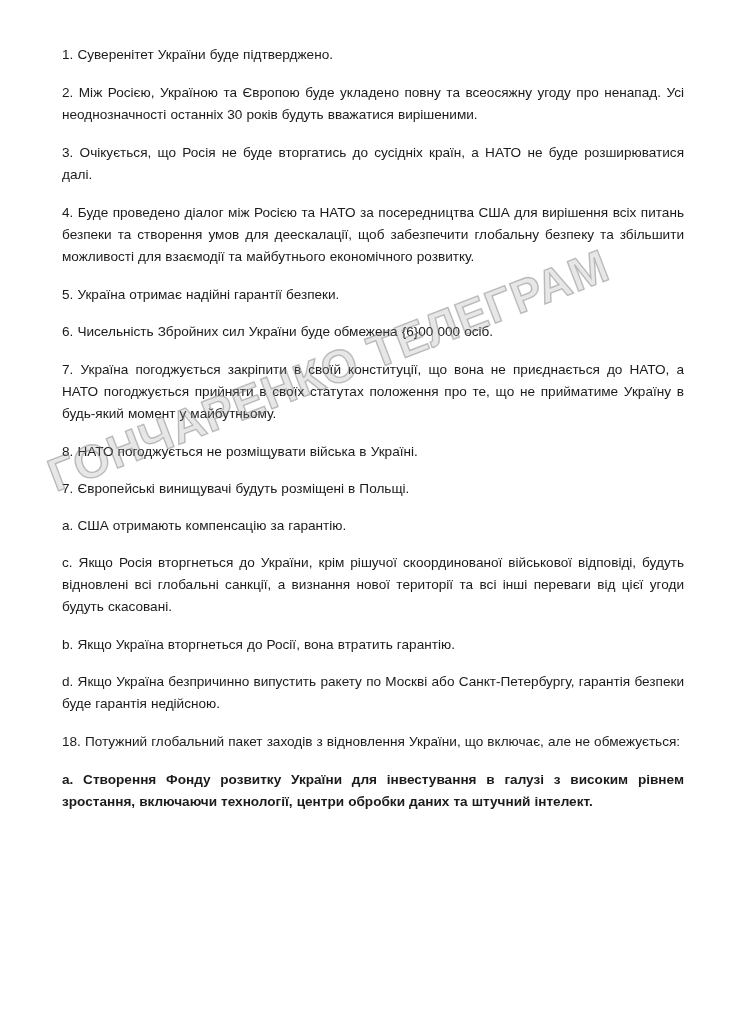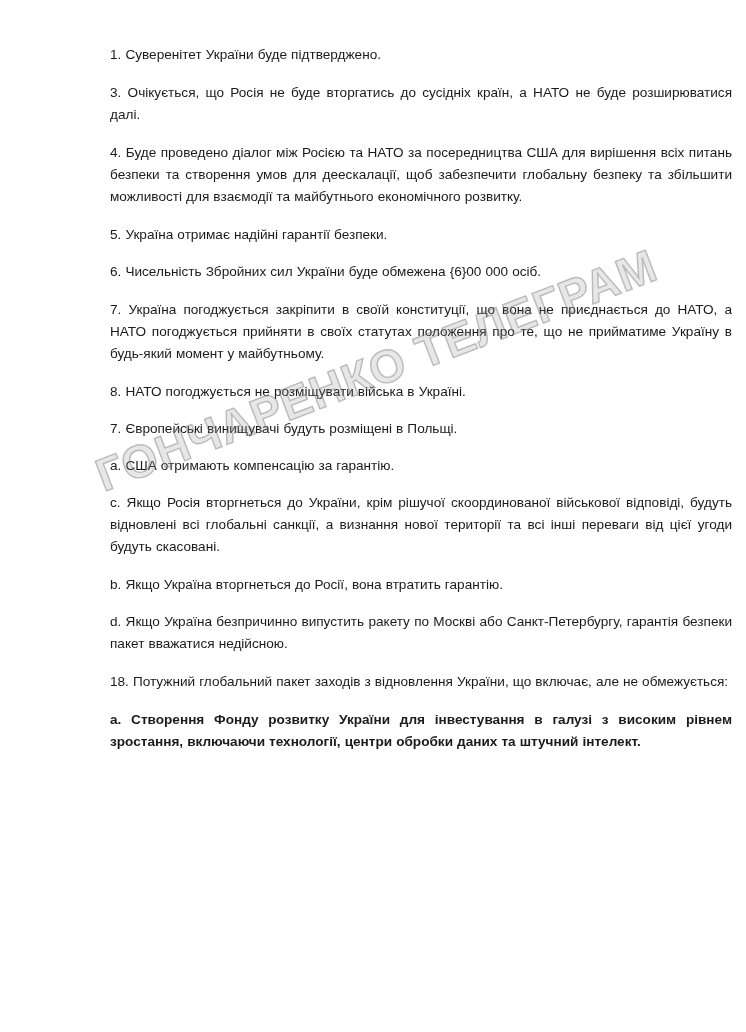--- a/index.html
+++ b/index.html
@@ -11,21 +11,20 @@
     width: 746px;
     height: 1032px;
     position: relative;
     overflow: hidden;
     font-family: "Liberation Sans", sans-serif;
   }
   .page {
     position: absolute;
     inset: 0;
     background: #ffffff;
-    margin-left: 48px;
   }
   .doc-body {
     position: absolute;
     left: 62px;
     top: 44px;
     width: 622px;
   }
   .para {
     margin: 0 0 16px 0;
     font-size: 13.6px;
@@ -69,31 +68,32 @@
     opacity: 0.85;
   }
 </style>
 </head>
 <body>
 
 <div class="page">
 
   <div class="doc-body">
     <p class="para">1. Суверенітет України буде підтверджено.</p>
+    <p class="para">2. Між Росією, Україною та Європою буде укладено повну та всеосяжну угоду про ненапад. Усі неоднозначності останніх 30 років будуть вважатися вирішеними.</p>
     <p class="para">3. Очікується, що Росія не буде вторгатись до сусідніх країн, а НАТО не буде розширюватися далі.</p>
     <p class="para">4. Буде проведено діалог між Росією та НАТО за посередництва США для вирішення всіх питань безпеки та створення умов для деескалації, щоб забезпечити глобальну безпеку та збільшити можливості для взаємодії та майбутнього економічного розвитку.</p>
     <p class="para tight">5. Україна отримає надійні гарантії безпеки.</p>
     <p class="para">6. Чисельність Збройних сил України буде обмежена {6}00 000 осіб.</p>
     <p class="para">7. Україна погоджується закріпити в своїй конституції, що вона не приєднається до НАТО, а НАТО погоджується прийняти в своїх статутах положення про те, що не прийматиме Україну в будь-який момент у майбутньому.</p>
     <p class="para tight">8. НАТО погоджується не розміщувати війська в Україні.</p>
     <p class="para tight">7. Європейські винищувачі будуть розміщені в Польщі.</p>
     <p class="para tight">a. США отримають компенсацію за гарантію.</p>
     <p class="para">c. Якщо Росія вторгнеться до України, крім рішучої скоординованої військової відповіді, будуть відновлені всі глобальні санкції, а визнання нової території та всі інші переваги від цієї угоди будуть скасовані.</p>
     <p class="para tight">b. Якщо Україна вторгнеться до Росії, вона втратить гарантію.</p>
-    <p class="para">d. Якщо Україна безпричинно випустить ракету по Москві або Санкт-Петербургу, гарантія безпеки пакет вважатися недійсною.</p>
+    <p class="para">d. Якщо Україна безпричинно випустить ракету по Москві або Санкт-Петербургу, гарантія безпеки буде гарантія недійсною.</p>
     <p class="para">18. Потужний глобальний пакет заходів з відновлення України, що включає, але не обмежується:</p>
     <p class="para">a. Створення Фонду розвитку України для інвестування в галузі з високим рівнем зростання, включаючи технології, центри обробки даних та штучний інтелект.</p>
   </div>
 
   <div class="watermark">
     <div class="watermark-text">ГОНЧАРЕНКО ТЕЛЕГРАМ</div>
   </div>
 
 </div>
 

